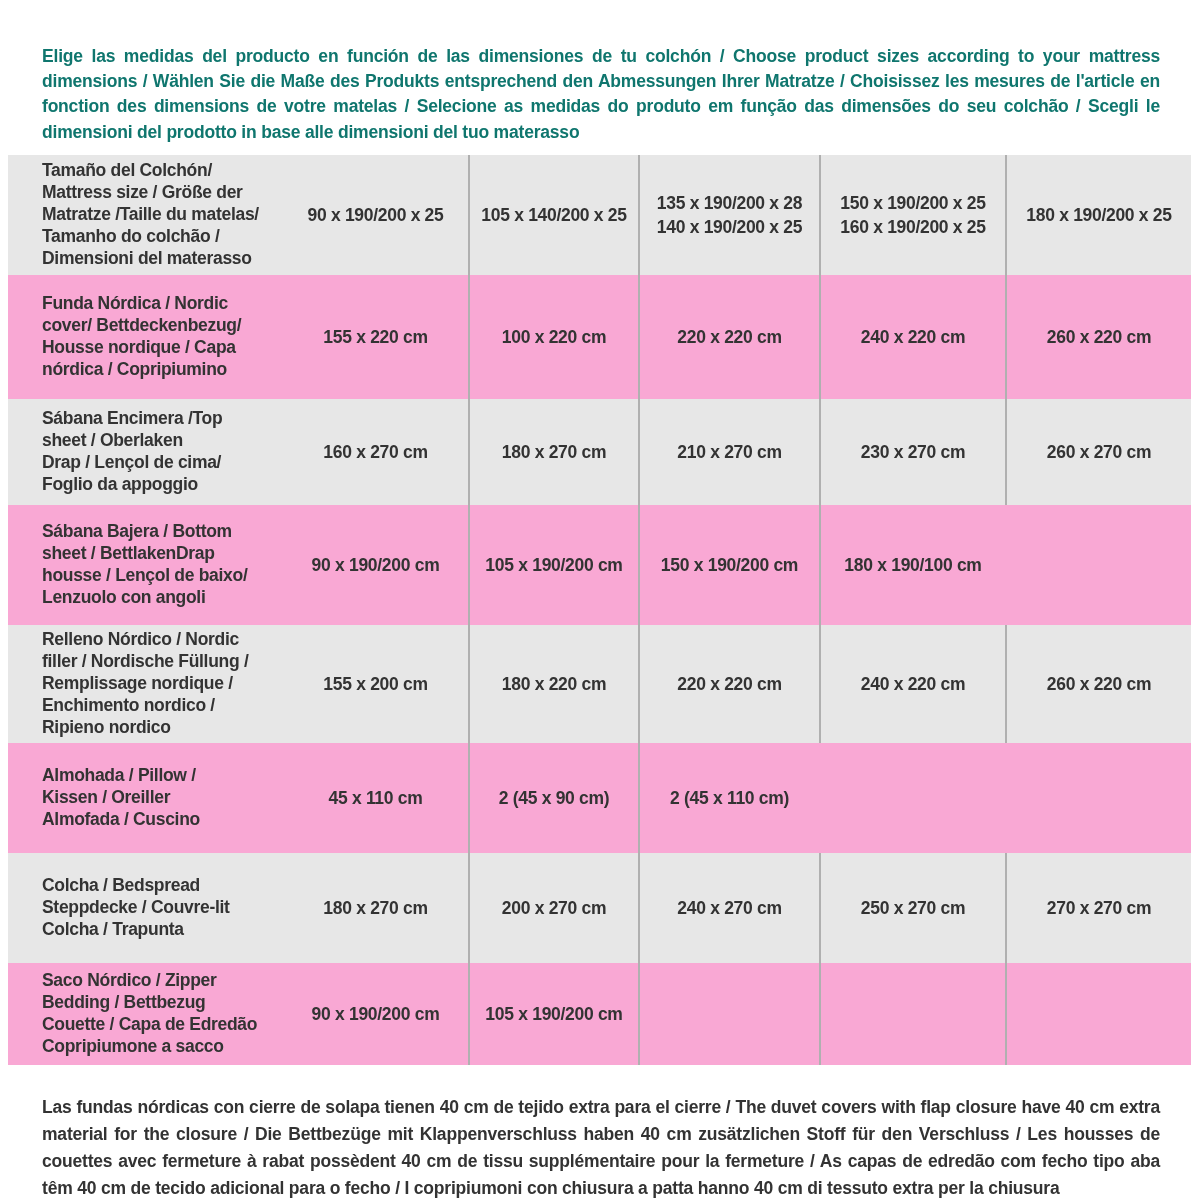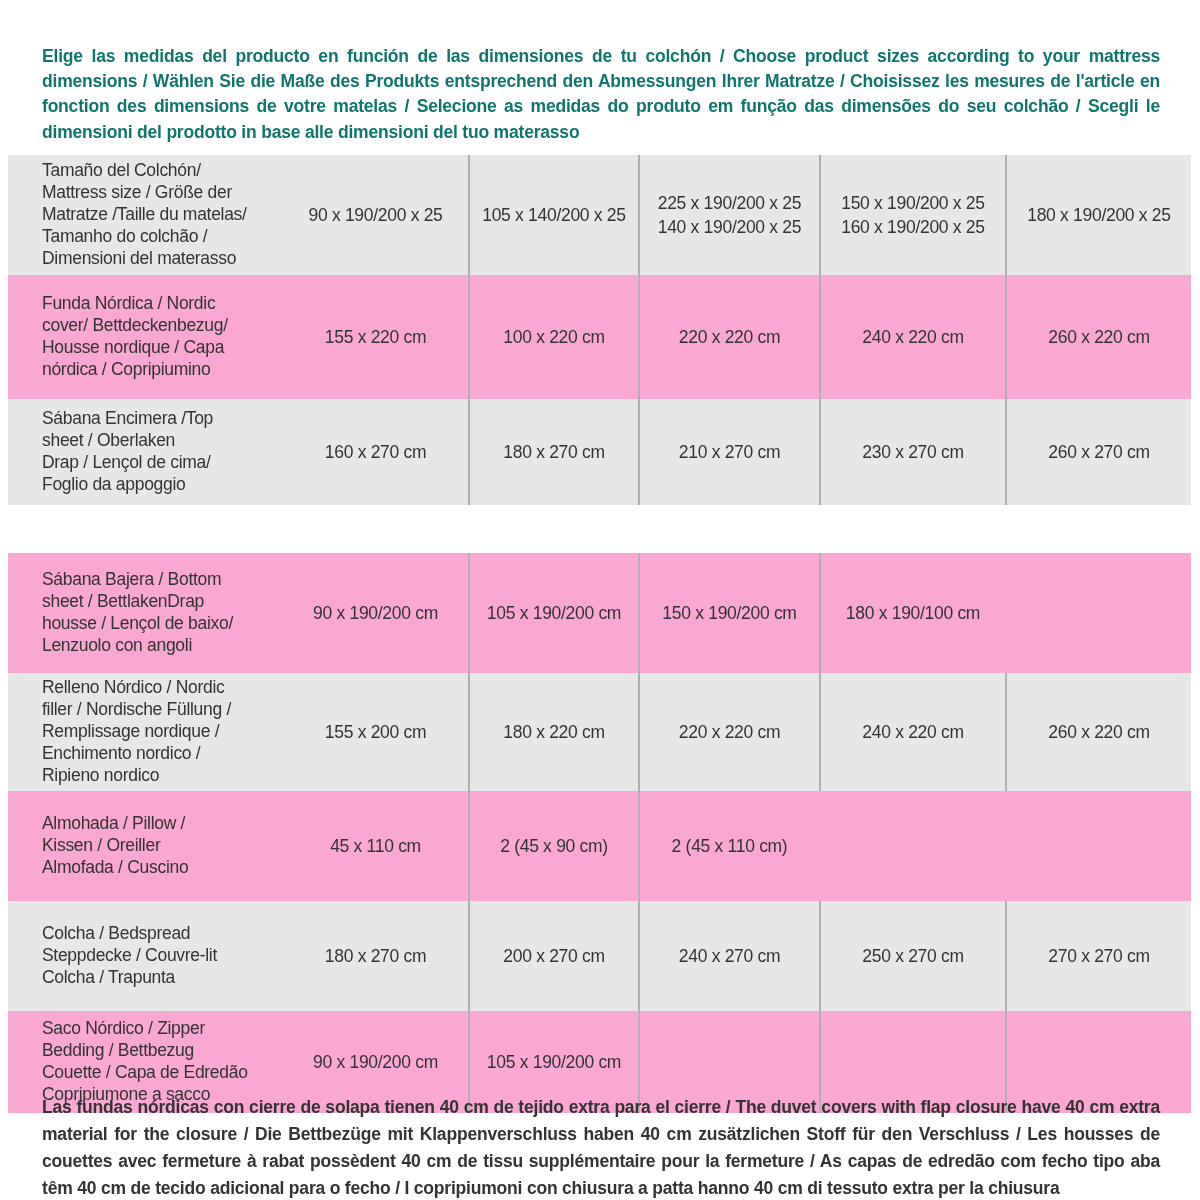--- a/index.html
+++ b/index.html
@@ -36,29 +36,29 @@
   }
   .trow {
     display: grid;
     grid-template-columns: 275px 185px 170px 181px 186px 186px;
   }
   .trow.shaded { background: #e7e7e7; }
   .trow.plain  { background: #f9a8d4; }
   .r0 { min-height: 120px; }
   .r1 { min-height: 124px; }
   .r2 { min-height: 106px; }
-  .r3 { min-height: 120px; margin-top: 48px; }
+  .r3 { min-height: 120px; }
   .r4 { min-height: 118px; }
   .r5 { min-height: 110px; }
   .r6 { min-height: 110px; }
   .r7 { min-height: 102px; }
   .cell {
     display: flex;
     align-items: center;
-    font-weight: normal;
+    font-weight: bold;
     font-size: 17.5px;
     letter-spacing: -0.3px;
     white-space: pre-line;
   }
   .cell.label {
     padding-left: 34px;
     padding-right: 6px;
     justify-content: flex-start;
     text-align: left;
     line-height: 1.25;
@@ -95,21 +95,21 @@
   <div class="size-table">
 
     <div class="trow shaded r0">
       <div class="cell label">Tamaño del Colchón/
 Mattress size / Größe der
 Matratze /Taille du matelas/
 Tamanho do colchão /
 Dimensioni del materasso</div>
       <div class="cell val c1">90 x 190/200 x 25</div>
       <div class="cell val c2">105 x 140/200 x 25</div>
-      <div class="cell val c3">225 x 190/200 x 25
+      <div class="cell val c3">135 x 190/200 x 28
 140 x 190/200 x 25</div>
       <div class="cell val c4">150 x 190/200 x 25
 160 x 190/200 x 25</div>
       <div class="cell val c5">180 x 190/200 x 25</div>
     </div>
 
     <div class="trow plain r1">
       <div class="cell label">Funda Nórdica /  Nordic
 cover/ Bettdeckenbezug/
 Housse nordique  / Capa

